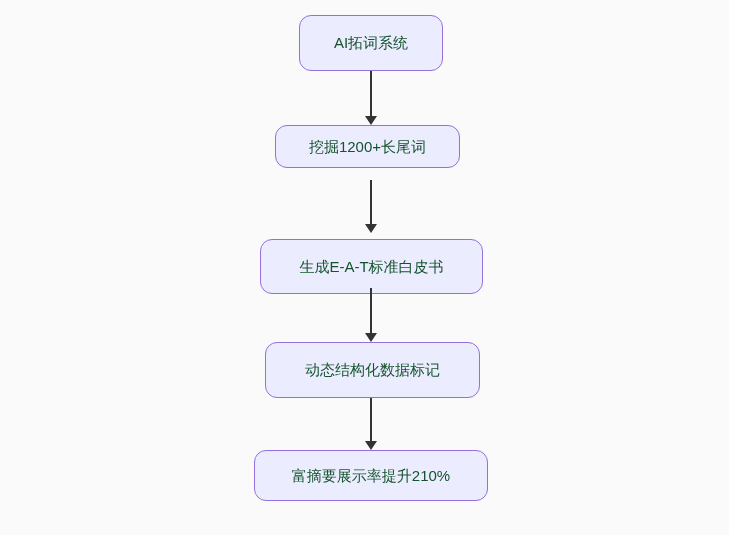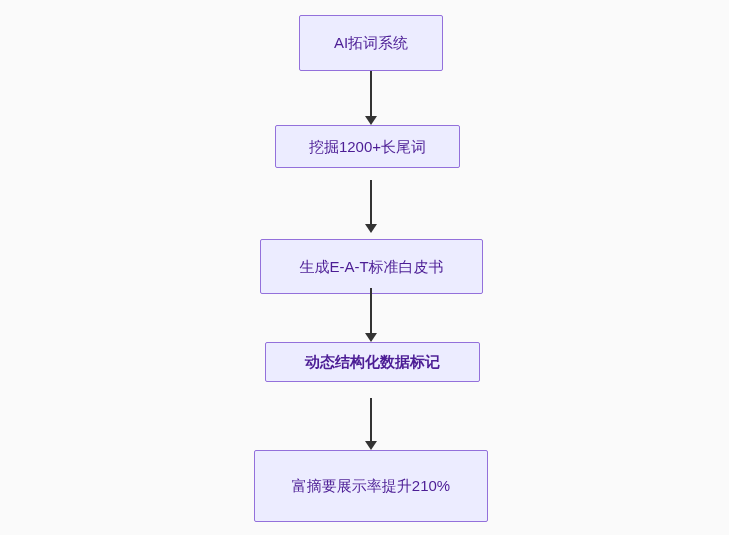--- a/index.html
+++ b/index.html
@@ -14,22 +14,22 @@
     width: 729px;
     height: 535px;
     background: #fafafa;
     overflow: hidden;
   }
 
   .node {
     position: absolute;
     background: #ECECFF;
     border: 1.3px solid #9370DB;
-    border-radius: 2px;
-    color: #4c1d95;
+    border-radius: 12px;
+    color: #14532d;
     font-size: 15px;
     display: flex;
     align-items: center;
     justify-content: center;
     text-align: center;
     line-height: 1.2;
   }
 
   .edge {
     position: absolute;
@@ -73,22 +73,22 @@
     <div class="edge-head"></div>
   </div>
 
   <div class="node" style="left:260px; top:239px; width:223px; height:55px;">生成E-A-T标准白皮书</div>
 
   <div class="edge" style="left:364px; top:288px; height:54px;">
     <div class="edge-line"></div>
     <div class="edge-head"></div>
   </div>
 
-  <div class="node" style="left:265px; top:342px; width:215px; height:40px;font-weight:bold;">动态结构化数据标记</div>
+  <div class="node" style="left:265px; top:342px; width:215px; height:56px;">动态结构化数据标记</div>
 
   <div class="edge" style="left:364px; top:398px; height:52px;">
     <div class="edge-line"></div>
     <div class="edge-head"></div>
   </div>
 
-  <div class="node" style="left:254px; top:450px; width:234px; height:72px;">富摘要展示率提升210%</div>
+  <div class="node" style="left:254px; top:450px; width:234px; height:51px;">富摘要展示率提升210%</div>
 
 </div>
 
 </body></html>

